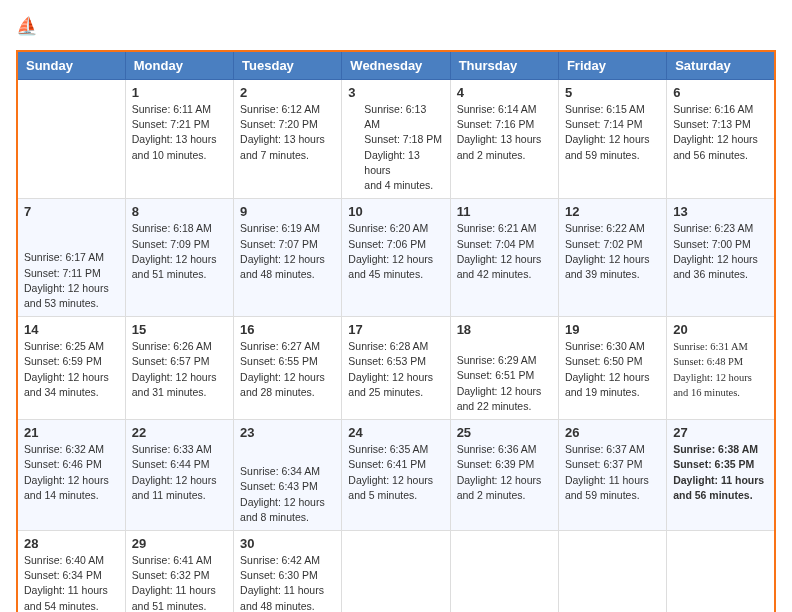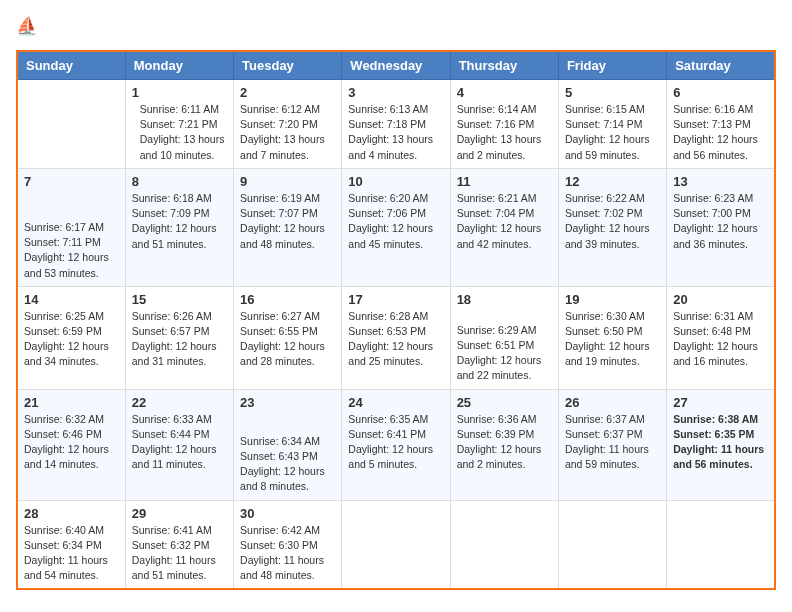--- a/index.html
+++ b/index.html
@@ -117,35 +117,35 @@
         <th>Thursday</th>
         <th>Friday</th>
         <th>Saturday</th>
       </tr>
   </thead>
   <tbody id="calendar-body">
   <tr>
         <td class="empty-cell"></td>
         <td>
           <span class="day-num">1</span>
-          <div class="day-info" style="white-space: pre-line; margin-left: 8px;">Sunrise: 6:11 AM
+          <div class="day-info" style="white-space: pre-line;">Sunrise: 6:11 AM
 Sunset: 7:21 PM
 Daylight: 13 hours
 and 10 minutes.</div>
         </td>
         <td>
           <span class="day-num">2</span>
           <div class="day-info" style="white-space: pre-line;">Sunrise: 6:12 AM
 Sunset: 7:20 PM
 Daylight: 13 hours
 and 7 minutes.</div>
         </td>
         <td>
           <span class="day-num">3</span>
-          <div class="day-info" style="white-space: pre-line;">Sunrise: 6:13 AM
+          <div class="day-info" style="white-space: pre-line; margin-left: 16px;">Sunrise: 6:13 AM
 Sunset: 7:18 PM
 Daylight: 13 hours
 and 4 minutes.</div>
         </td>
         <td>
           <span class="day-num">4</span>
           <div class="day-info" style="white-space: pre-line;">Sunrise: 6:14 AM
 Sunset: 7:16 PM
 Daylight: 13 hours
 and 2 minutes.</div>
@@ -254,21 +254,21 @@
         </td>
         <td>
           <span class="day-num">19</span>
           <div class="day-info" style="white-space: pre-line;">Sunrise: 6:30 AM
 Sunset: 6:50 PM
 Daylight: 12 hours
 and 19 minutes.</div>
         </td>
         <td>
           <span class="day-num">20</span>
-          <div class="day-info" style="white-space: pre-line;">Sunrise: 6:31 AM
+          <div class="day-info" style="white-space: pre-line; font-family: Liberation Serif, serif;">Sunrise: 6:31 AM
 Sunset: 6:48 PM
 Daylight: 12 hours
 and 16 minutes.</div>
         </td>
       </tr>
       <tr>
         <td>
           <span class="day-num">21</span>
           <div class="day-info" style="white-space: pre-line;">Sunrise: 6:32 AM
 Sunset: 6:46 PM

